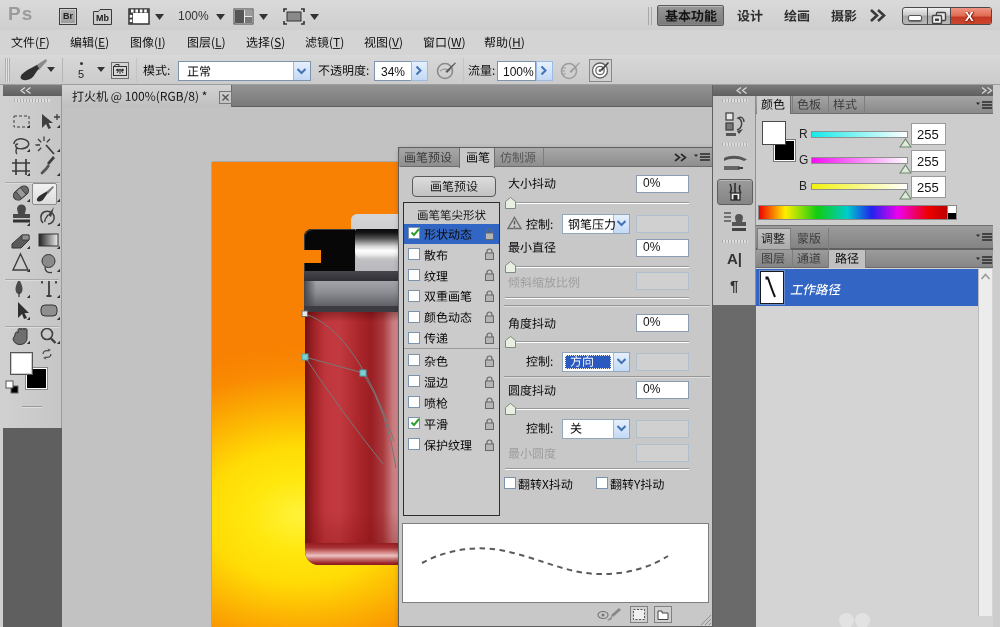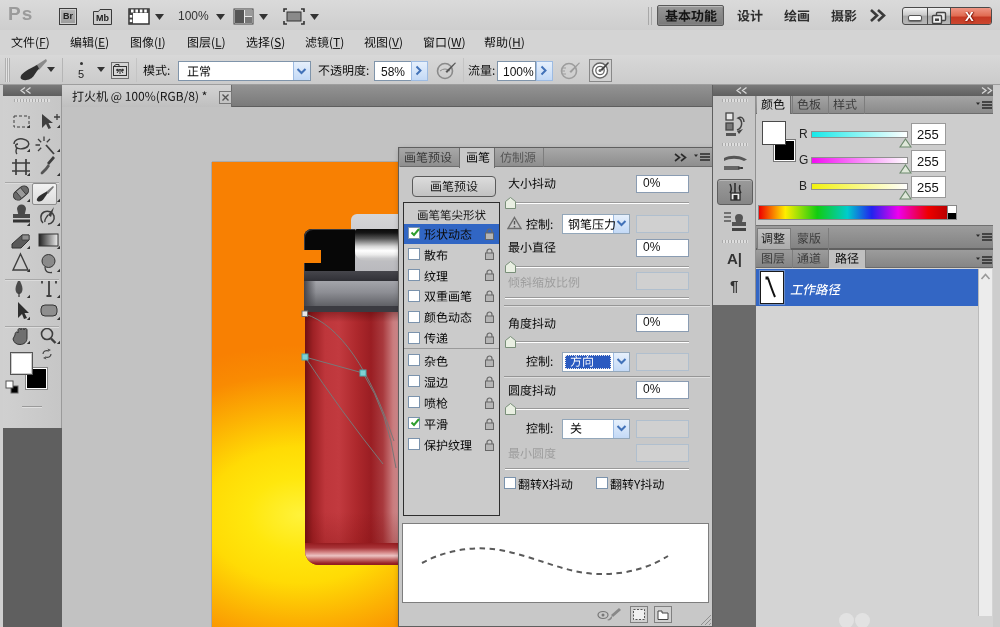--- a/index.html
+++ b/index.html
@@ -184,21 +184,21 @@
     </svg>
 <div class="ab" style="left:293px;top:62px;width:17px;height:18px;background:linear-gradient(#e6f0fc,#c3d9f6);border-left:1px solid #9dbbe2;border-radius:0 1px 1px 0"></div>
 <svg class="ab" style="left:296px;top:68px" width="11" height="7" viewBox="0 0 11 7">
       <path d="M1.5 1 L5.5 5 L9.5 1" stroke="#4272b8" stroke-width="2" fill="none"></path>
     </svg>
 <svg class="ct " style="left:318.0px;top:64.20px;width:51.34px;height:13.80px" viewBox="0 -900 4278 1150">
       <g fill="#111">
         <path d="M559 -478C678 -398 828 -280 899 -203L960 -261C885 -338 733 -450 615 -526ZM69 -770L69 -693L514 -693C415 -522 243 -353 44 -255C60 -238 83 -208 95 -189C234 -262 358 -365 459 -481L459 78L540 78L540 -584C566 -619 589 -656 610 -693L931 -693L931 -770ZM1061 -765C1119 -716 1187 -646 1216 -597L1278 -644C1246 -692 1177 -760 1118 -806ZM1854 -824C1736 -797 1518 -780 1338 -773C1345 -758 1353 -734 1355 -719C1430 -721 1512 -725 1593 -732L1593 -655L1313 -655L1313 -596L1547 -596C1480 -526 1377 -462 1283 -431C1298 -418 1318 -393 1329 -377C1421 -413 1523 -483 1593 -561L1593 -427L1665 -427L1665 -564C1732 -487 1831 -417 1923 -381C1934 -398 1954 -423 1969 -436C1874 -465 1773 -528 1709 -596L1952 -596L1952 -655L1665 -655L1665 -738C1754 -747 1837 -759 1903 -773ZM1392 -403L1392 -344L1508 -344C1490 -237 1446 -158 1309 -115C1324 -102 1343 -76 1350 -60C1506 -113 1558 -210 1579 -344L1699 -344C1691 -312 1683 -280 1674 -255L1844 -255C1835 -180 1826 -147 1813 -135C1805 -128 1797 -127 1780 -127C1763 -127 1716 -128 1668 -132C1678 -115 1685 -91 1686 -74C1736 -70 1784 -70 1808 -72C1835 -73 1854 -78 1870 -94C1892 -115 1904 -166 1916 -283C1917 -293 1918 -311 1918 -311L1756 -311L1777 -403ZM1251 -456L1056 -456L1056 -386L1179 -386L1179 -83C1136 -63 1090 -27 1045 15L1095 80C1152 18 1206 -34 1243 -34C1265 -34 1296 -5 1335 19C1401 58 1484 68 1600 68C1698 68 1867 63 1945 58C1946 36 1958 -1 1966 -20C1867 -10 1715 -3 1601 -3C1495 -3 1411 -9 1349 -46C1301 -74 1278 -98 1251 -100ZM2338 -451L2338 -252L2151 -252L2151 -451ZM2338 -519L2151 -519L2151 -710L2338 -710ZM2080 -779L2080 -88L2151 -88L2151 -182L2408 -182L2408 -779ZM2854 -727L2854 -554L2574 -554L2574 -727ZM2501 -797L2501 -441C2501 -285 2484 -94 2314 35C2330 46 2358 71 2369 87C2484 -1 2535 -122 2558 -241L2854 -241L2854 -19C2854 -1 2847 5 2829 5C2812 6 2749 7 2684 4C2695 25 2708 57 2711 78C2798 78 2852 76 2885 64C2917 52 2928 28 2928 -19L2928 -797ZM2854 -486L2854 -309L2568 -309C2573 -354 2574 -399 2574 -440L2574 -486ZM3386 -644L3386 -557L3225 -557L3225 -495L3386 -495L3386 -329L3775 -329L3775 -495L3937 -495L3937 -557L3775 -557L3775 -644L3701 -644L3701 -557L3458 -557L3458 -644ZM3701 -495L3701 -389L3458 -389L3458 -495ZM3757 -203C3713 -151 3651 -110 3579 -78C3508 -111 3450 -153 3408 -203ZM3239 -265L3239 -203L3369 -203L3335 -189C3376 -133 3431 -86 3497 -47C3403 -17 3298 1 3192 10C3203 27 3217 56 3222 74C3347 60 3469 35 3576 -7C3675 37 3792 65 3918 80C3927 61 3946 31 3962 15C3852 5 3749 -15 3660 -46C3748 -93 3821 -157 3867 -243L3820 -268L3807 -265ZM3473 -827C3487 -801 3502 -769 3513 -741L3126 -741L3126 -468C3126 -319 3119 -105 3037 46C3056 52 3089 68 3104 80C3188 -78 3201 -309 3201 -469L3201 -670L3948 -670L3948 -741L3598 -741C3586 -773 3566 -813 3548 -845ZM4139 -390C4175 -390 4205 -418 4205 -460C4205 -501 4175 -530 4139 -530C4102 -530 4073 -501 4073 -460C4073 -418 4102 -390 4139 -390ZM4139 13C4175 13 4205 -15 4205 -56C4205 -98 4175 -126 4139 -126C4102 -126 4073 -98 4073 -56C4073 -15 4102 13 4139 13Z"></path>
       </g>
     </svg>
-<div class="ab" style="left:374px;top:61px;width:38px;height:20px;background:#fff;border:1px solid #7f94aa;font-size:12px;color:#111;padding:3px 0 0 6px">58%</div>
+<div class="ab" style="left:374px;top:61px;width:38px;height:20px;background:#fff;border:1px solid #7f94aa;font-size:12px;color:#111;padding:3px 0 0 6px">34%</div>
 <div class="ab" style="left:411px;top:61px;width:17px;height:20px;background:linear-gradient(#e6f0fc,#c3d9f6);border:1px solid #9dbbe2"></div>
 <svg class="ab" style="left:415px;top:65px" width="7" height="11" viewBox="0 0 7 11">
       <path d="M1.5 1.5 L5.5 5.5 L1.5 9.5" stroke="#4272b8" stroke-width="2" fill="none"></path>
     </svg>
 <svg class="ab" style="left:436px;top:60px" width="22" height="21" viewBox="0 0 22 21">
 <circle cx="9" cy="11" r="7.5" fill="none" stroke="#8a8a8a" stroke-width="1.6"></circle>
 <path d="M4 11 Q9 7 14 11" fill="none" stroke="#8a8a8a"></path>
 <path d="M20 3 L11 13 L9.5 11.5 L19 2.5 Z" fill="#555"></path>
 </svg>
 <div class="vline" style="left:463px;top:58px;height:24px;background:#c4c4c4"></div>

